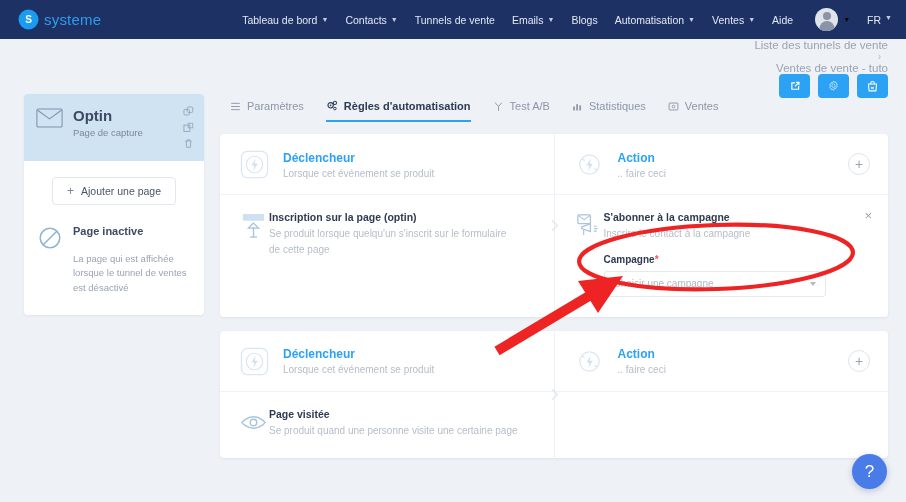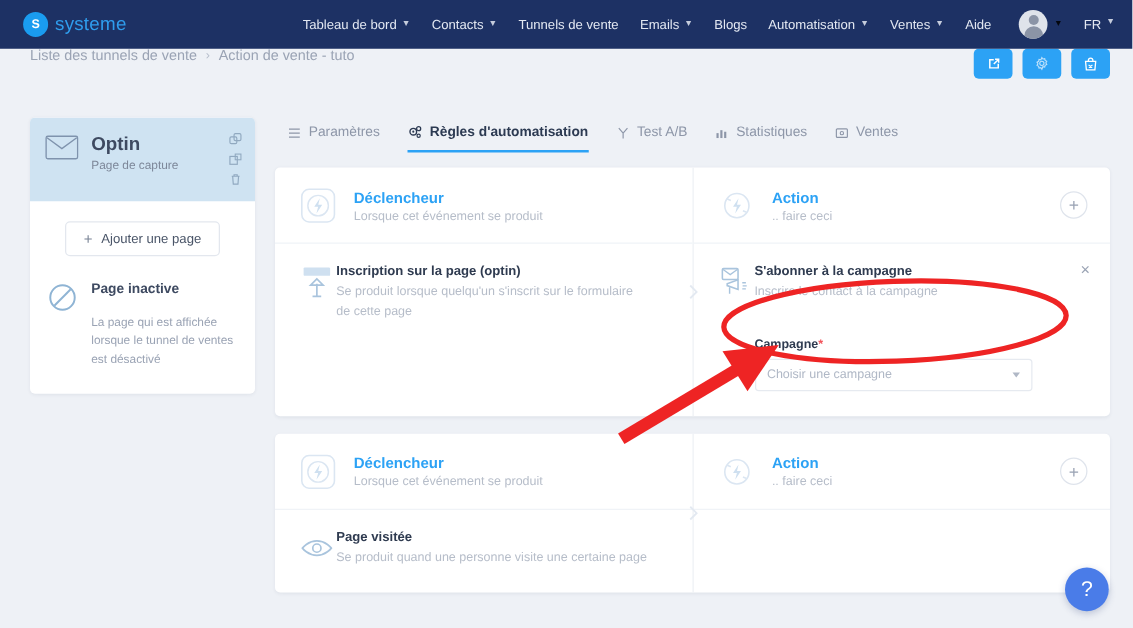--- a/index.html
+++ b/index.html
@@ -48,22 +48,22 @@
   }
   .avatar::after {
     content: ""; position: absolute; left: 50%; top: 13px;
     transform: translateX(-50%); width: 15px; height: 11px;
     border-radius: 8px 8px 0 0; background: #8b94a6;
   }
   .lang { color: #e3e8f2; font-size: 10.5px; display: flex; align-items: flex-start; gap: 4px; }
 
   
   .crumbbar {
-    height: 55px; display: flex; align-items: flex-start;
-    padding: 0 18px 0 24px; position: relative; z-index: 20;
+    height: 55px; display: flex; align-items: flex-end;
+    padding: 0 18px 0 24px; position: relative; z-index: 20; flex-direction: column;
   }
   .crumb { font-size: 11.5px; color: #9aa3b4; }
   .crumb-sep { font-size: 10px; color: #b7bfcc; margin: 0 7px; }
   .crumb-current { font-size: 11.5px; color: #9aa3b4; }
   .crumb-actions { margin-left: auto; display: flex; gap: 8px; }
   .sq-btn {
     width: 31px; height: 24px; border-radius: 4px;
     background: #2ca2f5; display: flex; align-items: center;
     justify-content: center; cursor: pointer;
   }
@@ -150,21 +150,21 @@
     position: relative;
   }
   .body-ic { width: 27px; height: 27px; flex: 0 0 27px; margin-top: 1px; }
   .body-main { flex: 1; min-width: 0; }
   .body-title { font-size: 10.5px; font-weight: bold; color: #2f3b50; }
   .body-desc { font-size: 10px; color: #b6bdc9; line-height: 1.55; margin-top: 3px; max-width: 250px; }
   .close-x {
     position: absolute; right: 16px; top: 14px;
     font-size: 13px; color: #9aa3b4; cursor: pointer; line-height: 1;
   }
-  .field { margin-top: 28px; max-width: 222px; }
+  .field { margin-top: 12px; max-width: 222px; }
   .field-label { font-size: 10px; font-weight: bold; color: #2f3b50; }
   .req { color: #f2545b; }
   .select {
     margin-top: 6px; height: 26px; border: 1px solid #e6eaf0;
     border-radius: 3px; display: flex; align-items: center;
     padding: 0 9px; font-size: 10px; color: #b0b8c6;
     cursor: pointer; background: #fff; position: relative;
   }
   .sel-caret {
     position: absolute; right: 9px; top: 50%; margin-top: -2px;
@@ -239,21 +239,21 @@
       <div class="lang">
         <span>FR</span>
         <span class="caret">▼</span>
       </div>
     </div>
   </div>
 
   <div class="crumbbar">
     <span class="crumb">Liste des tunnels de vente</span>
     <span class="crumb-sep">›</span>
-    <span class="crumb-current">Action de vente - tuto</span>
+    <span class="crumb-current">Ventes de vente - tuto</span>
     <div class="crumb-actions">
       <div class="sq-btn">
         <svg width="12" height="12" viewBox="0 0 16 16">
           <path d="M3 3h5v1.6H4.6v7H12V8h1.6v5H3V3z" fill="#fff"></path>
           <path d="M9.4 2.4H14v4.6h-1.5V5L8.6 8.9 7.5 7.8l3.9-3.9H9.4V2.4z" fill="#fff"></path>
         </svg>
       </div>
       <div class="sq-btn">
         <svg width="13" height="13" viewBox="0 0 16 16">
           <path d="M8 1.2l1 1.5 1.8-.4.4 1.8 1.6.8-.9 1.6.9 1.6-1.6.8-.4 1.8-1.8-.4L8 12.8l-1-1.5-1.8.4-.4-1.8L3.2 9l.9-1.6L3.2 5.8l1.6-.8.4-1.8 1.8.4L8 1.2z" fill="none" stroke="#bfe1fb" stroke-width="1.1"></path>

